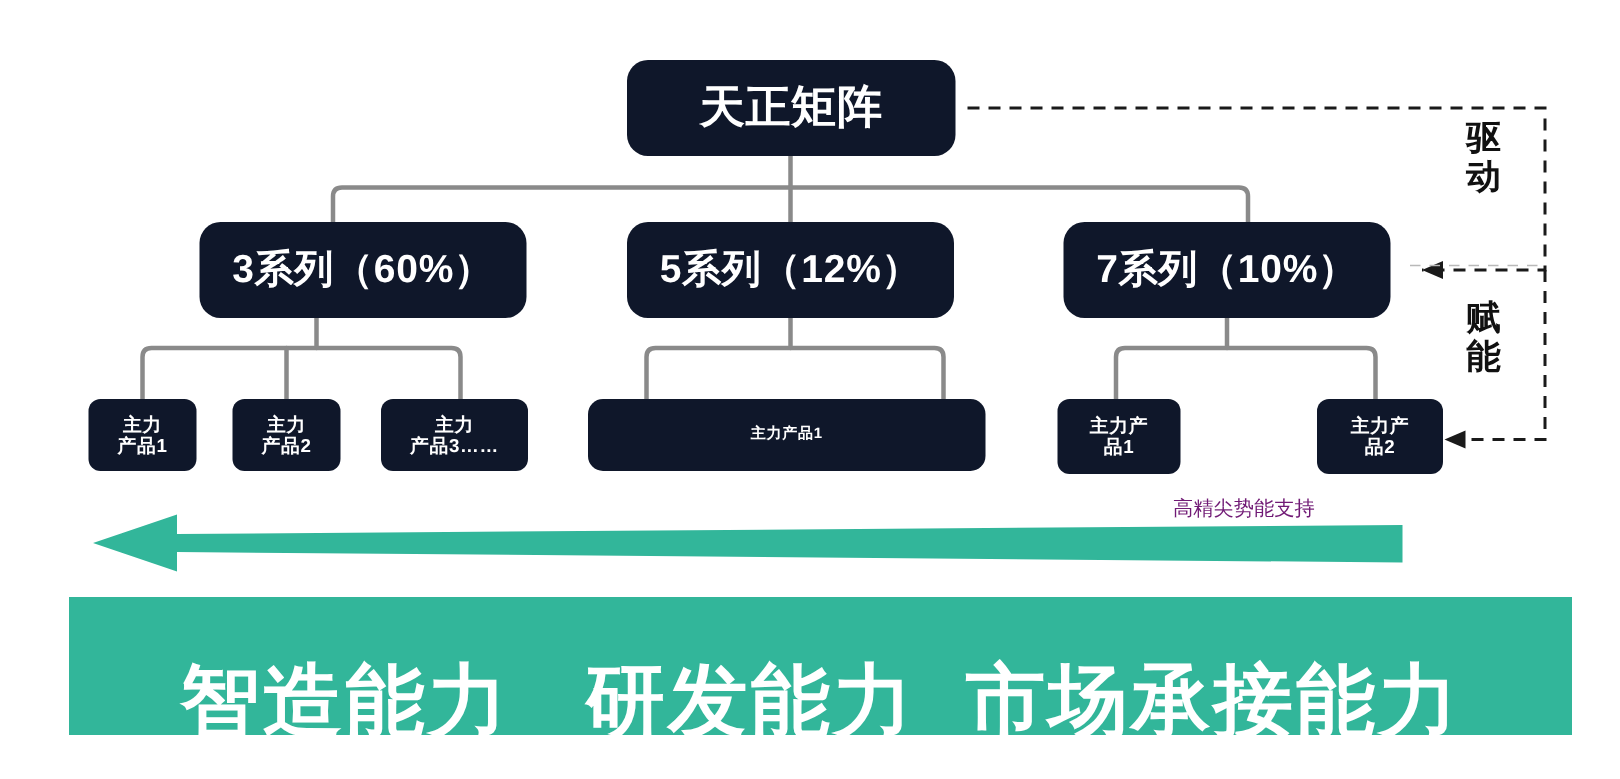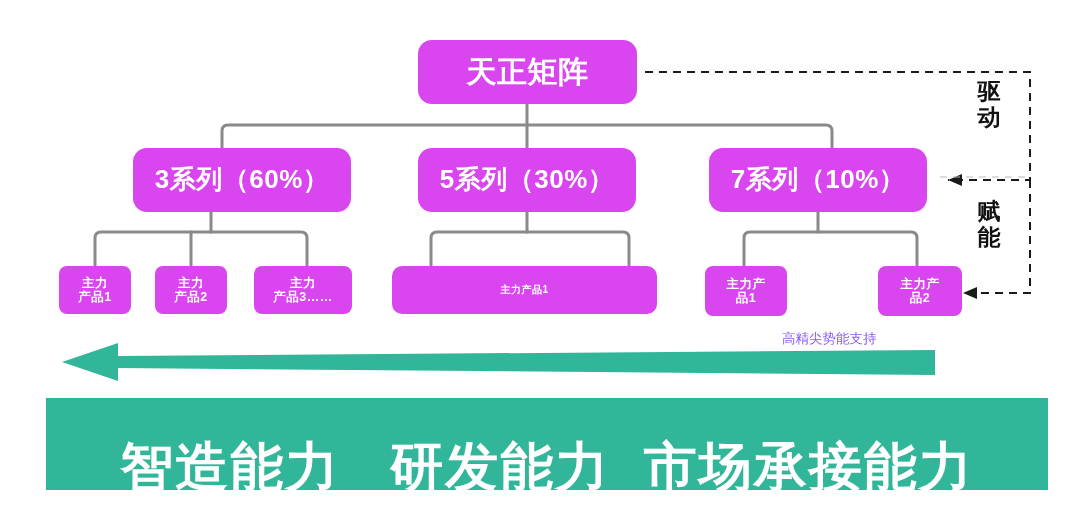--- a/index.html
+++ b/index.html
@@ -21,21 +21,21 @@
     position: absolute;
     left: 0;
     top: 0;
     width: 1080px;
     height: 519px;
     pointer-events: none;
   }
   .node {
     position: absolute;
     box-sizing: border-box;
-    background: #d946ef;
+    background: #0f172a;
     color: #ffffff;
     border-radius: 12px;
     display: flex;
     align-items: center;
     justify-content: center;
     text-align: center;
     font-weight: bold;
     line-height: 1.15;
     letter-spacing: 0.5px;
   }
@@ -61,21 +61,21 @@
     color: #111111;
     font-weight: bold;
     font-size: 23px;
     line-height: 1.15;
     text-align: center;
     width: 34px;
     letter-spacing: 0;
   }
   .support-note {
     position: absolute;
-    color: #8b5cf6;
+    color: #701a75;
     font-size: 13.5px;
     font-weight: normal;
     white-space: nowrap;
   }
   .bottom-bar {
     position: absolute;
     left: 46px;
     top: 398px;
     width: 1002px;
     height: 92px;
@@ -140,21 +140,21 @@
   </svg>
 
   <div class="node root" style="left:418px; top:40px; width:219px; height:64px;">
     <span>天正矩阵</span>
   </div>
 
   <div class="node tier2" style="left:102px; top:148px; width:218px; height:64px;margin-left:31px;">
     <span>3系列（60%）</span>
   </div>
   <div class="node tier2" style="left:418px; top:148px; width:218px; height:64px;">
-    <span>5系列（30%）</span>
+    <span>5系列（12%）</span>
   </div>
   <div class="node tier2" style="left:709px; top:148px; width:218px; height:64px;">
     <span>7系列（10%）</span>
   </div>
 
   <div class="node leaf-sm" style="left:59px; top:266px; width:72px; height:48px; white-space:pre-line;">
     <span>主力
 产品1</span>
   </div>
   <div class="node leaf-sm" style="left:155px; top:266px; width:72px; height:48px; white-space:pre-line;">

